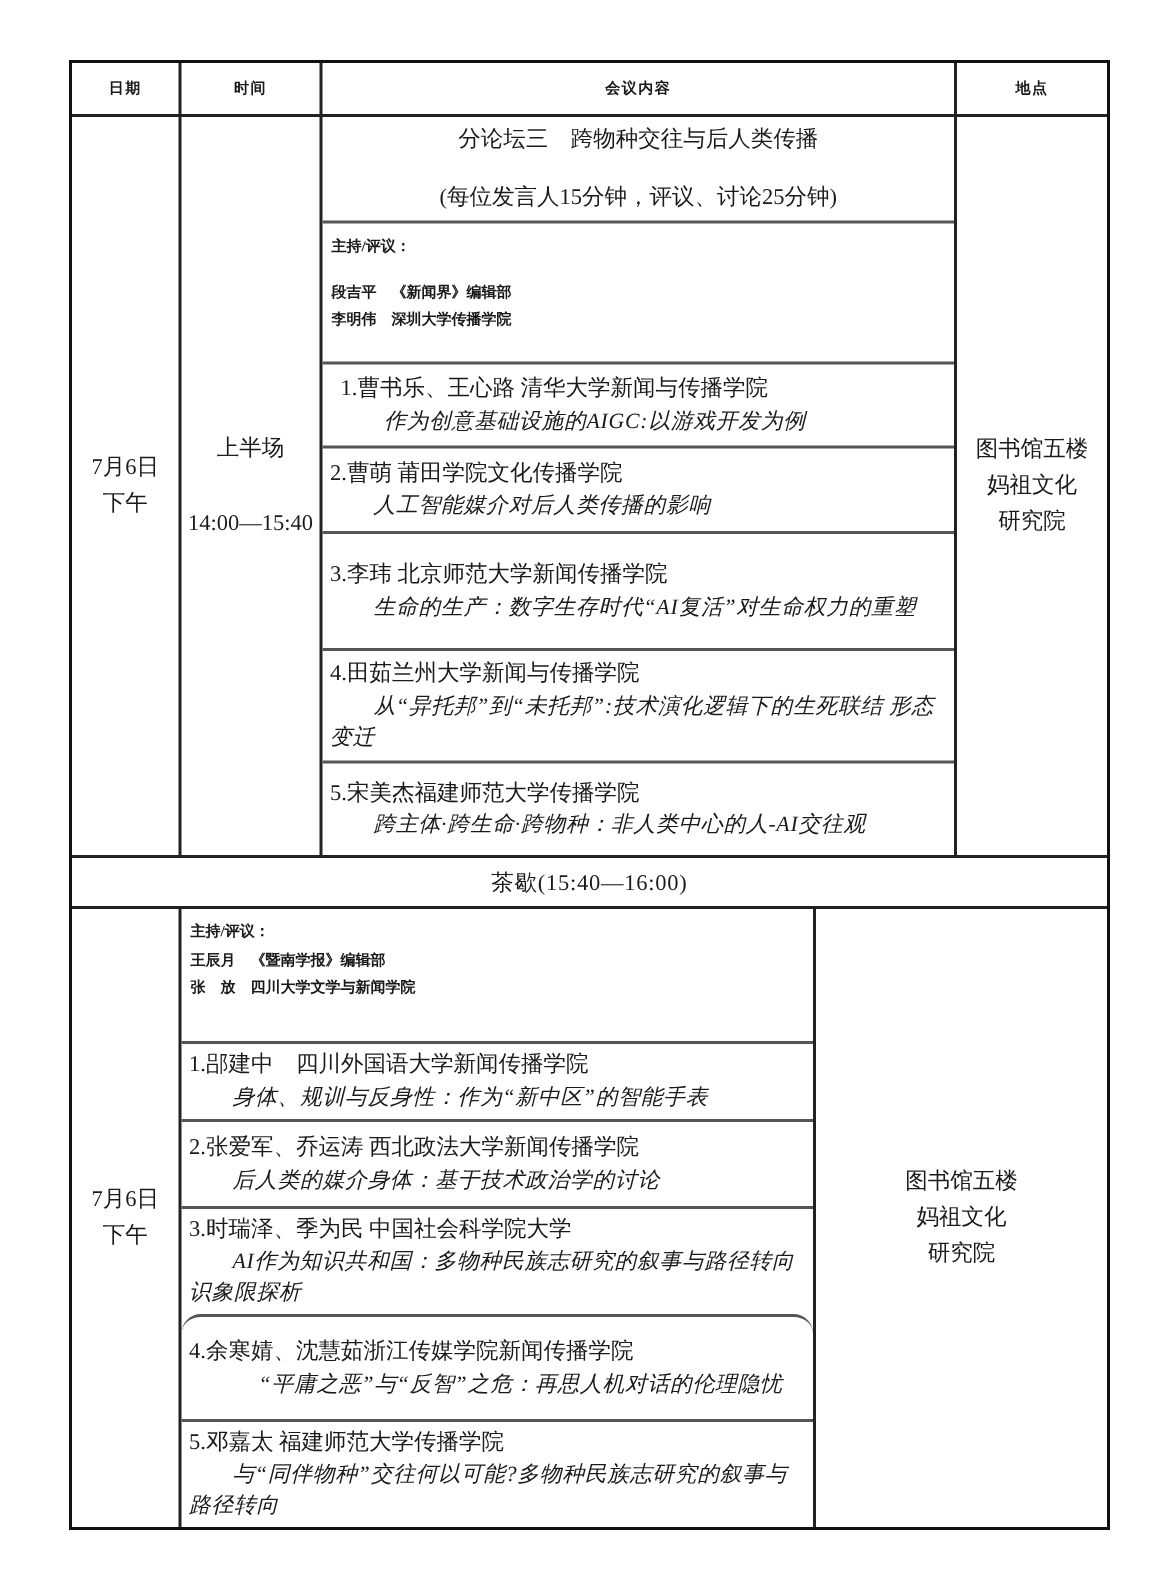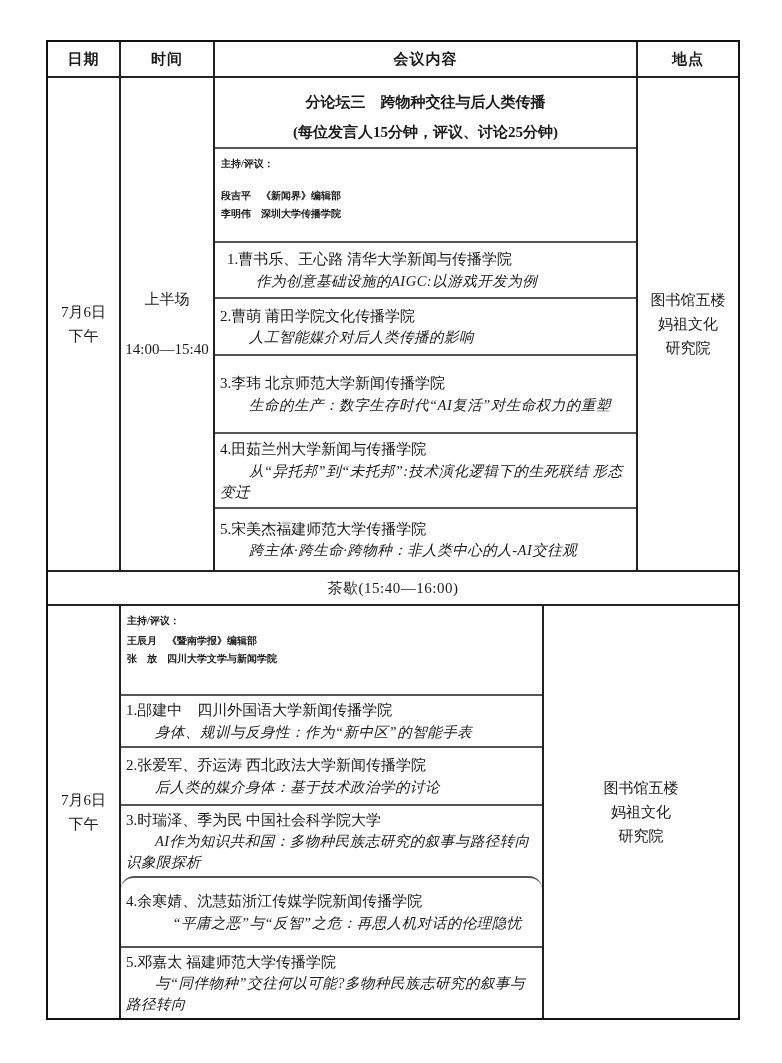--- a/index.html
+++ b/index.html
@@ -23,38 +23,38 @@
   .cell { border-left: 2px solid #222; }
   .cell:first-child { border-left: none; }
   .col-date { width: 71px; flex: 0 0 71px; }
   .col-time { width: 94px; flex: 0 0 94px; }
   .col-content { width: 423px; flex: 0 0 423px; }
   .col-loc { flex: 1 1 auto; }
 
   .header-row { height: 34px; }
   .header-row .cell {
     display: flex; align-items: center; justify-content: center;
-    font-weight: bold; font-size: 15px; letter-spacing: 1px;
+    font-weight: bold; font-size: 10px; letter-spacing: 1px;
   }
 
   .session-row .cell.centered {
     display: flex; flex-direction: column;
     align-items: center; justify-content: center;
     font-size: 15px; text-align: center; line-height: 1.6;
   }
   .time-cell { gap: 26px; }
 
   .content-cell { display: flex; flex-direction: column; }
   .block { width: 100%; }
   .block + .block { border-top: 2px solid #555; }
 
   .forum-title-block {
     display: flex; flex-direction: column;
-    align-items: center; justify-content: flex-end;
-    font-weight: bold; font-size: 15px; line-height: 2.0;
+    align-items: center; justify-content: space-between;
+    font-weight: normal; font-size: 15px; line-height: 2.0;
     text-align: center;
   }
   .host-block { padding: 8px 6px 4px 6px; font-weight: bold; font-size: 10px; }
   .host-label { display: block; }
   .host-line { display: block; line-height: 1.75; }
   .host-gap-lg .host-label { margin-bottom: 16px; }
   .host-gap-sm .host-label { margin-bottom: 4px; }
 
   .speaker-block {
     display: flex; flex-direction: column; justify-content: center;

